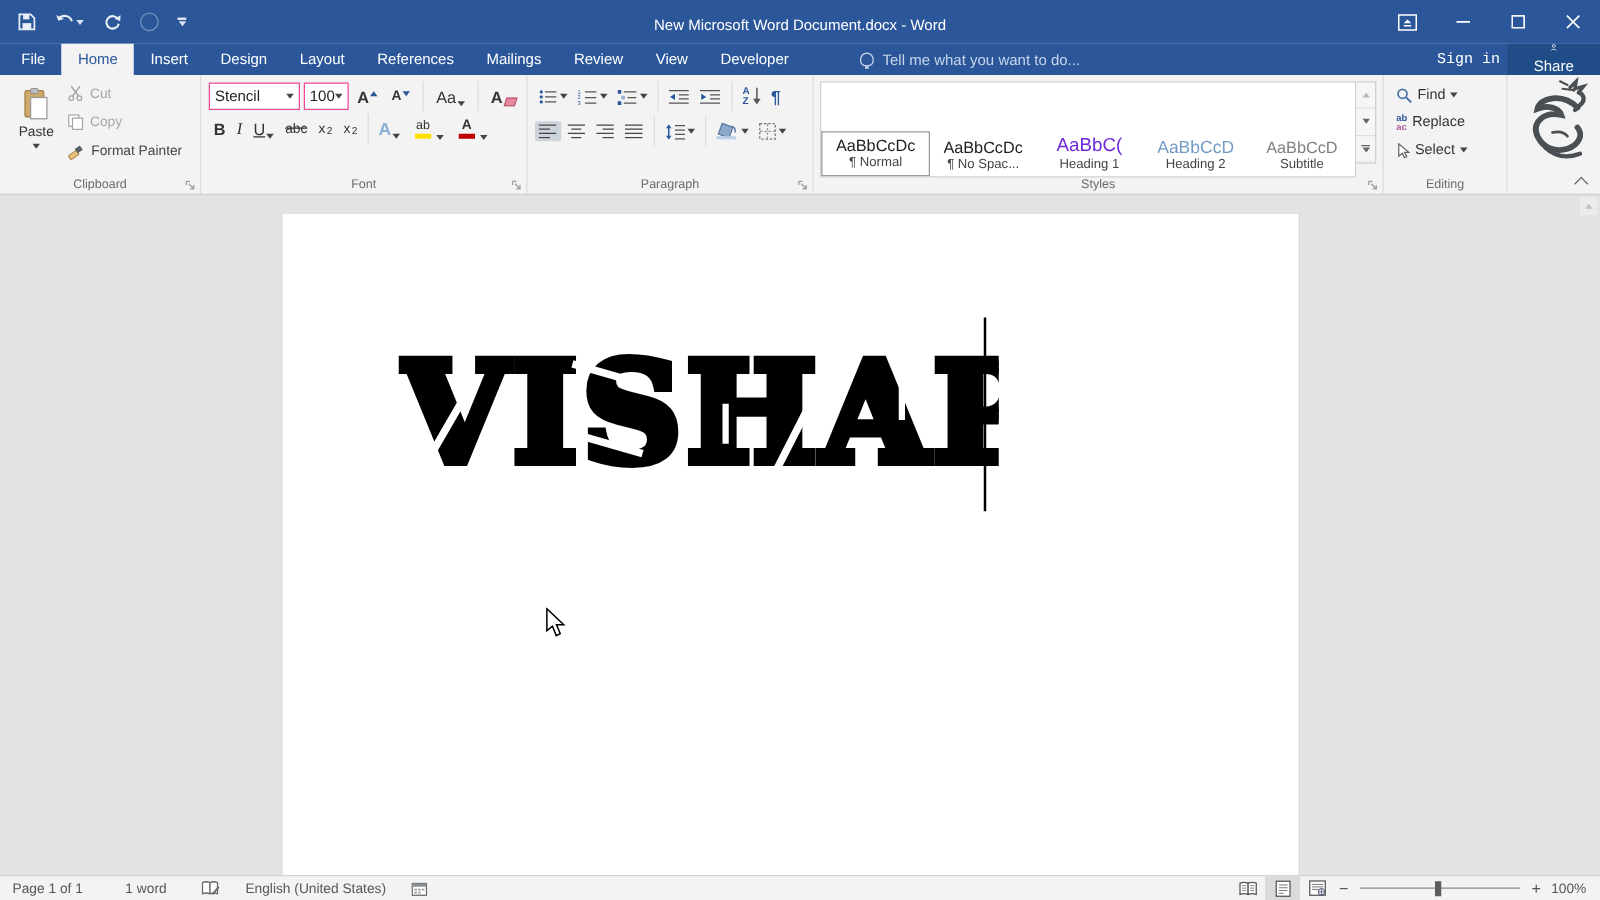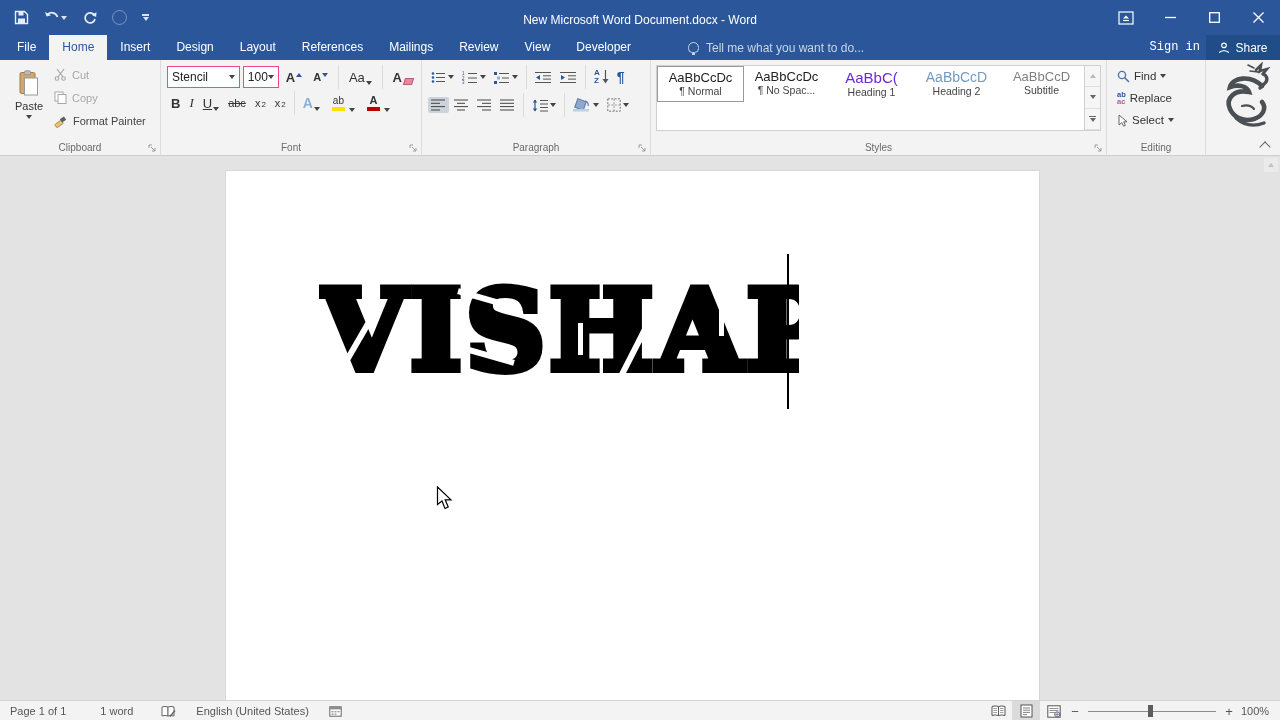--- a/index.html
+++ b/index.html
@@ -26,21 +26,21 @@
   .tabrow { position:relative; height:25px; background:#2b579a; display:flex; align-items:stretch;
             font-size:12px; color:#fff; }
   .tab { padding:5px 13px 0 13px; cursor:default; }
   .tab.active { background:#f3f3f3; color:#2b579a; }
   .tellme { position:absolute; left:688px; top:0; height:25px; display:flex; align-items:center;
             gap:7px; color:#c7d5ea; font-size:12px; }
   .bulb { width:11px; height:11px; border:1.3px solid #c7d5ea; border-radius:50% 50% 40% 40%; position:relative; }
   .bulb:after { content:""; position:absolute; left:3px; bottom:-3px; width:3px; height:2px; background:#c7d5ea; }
   .signin { position:absolute; right:80px; top:5px; font-size:12px; color:#fff;font-family:Liberation Mono, monospace; }
   .share { position:absolute; right:0; top:0; width:74px; height:25px; background:#204d87;
-           display:flex; align-items:center; justify-content:center; gap:5px; color:#fff; font-size:12px; }
+           display:flex; align-items:center; justify-content:center; gap:5px; color:#fff; font-size:12px;flex-direction:column; }
 
   
   .ribbon { position:relative; height:96px; background:#f3f3f3; border-bottom:1px solid #cfcfcf;
             display:flex; font-size:11px; color:#444; }
   .group { position:relative; border-right:1px solid #dcdcdc; height:95px; }
   .grouplabel { position:absolute; bottom:2px; left:0; right:0; text-align:center;
                 font-size:10px; color:#6a6a6a; }
   .launcher { position:absolute; right:4px; bottom:3px; opacity:.7; }
   .vsep { width:1px; height:24px; background:#dcdcdc; margin:0 3px; align-self:center; }
   .rbtn { display:flex; align-items:center; justify-content:center; gap:2px; padding:2px 3px;
@@ -65,22 +65,22 @@
   .fx-a { color:#8ab0d8; font-weight:bold; font-size:14px; }
   .colorbar { display:flex; flex-direction:column; align-items:center; line-height:1; padding:1px 3px; }
   .colorbar .bar { width:13px; height:4px; margin-top:1px; }
   .eraser { width:9px; height:7px; background:#e8889e; border:1px solid #b95f77; transform:skewX(-18deg); margin-left:1px; }
 
   
   .g-paragraph { width:229px; padding:5px 4px 0 6px; }
 
   
   .g-styles { width:456px; }
-  .gallery { position:absolute; left:5px; top:5px; right:21px; height:66px; background:#fff;
-             border:1px solid #d0d0d0; display:flex; align-items:flex-start; }
+  .gallery { position:absolute; left:5px; top:5px; right:21px; height:77px; background:#fff;
+             border:1px solid #d0d0d0; display:flex; align-items:flex-end; }
   .style-item { flex:1; display:flex; flex-direction:column; align-items:center; justify-content:flex-end;
                 padding:3px 2px 4px 2px; }
   .style-item.selected { border:1px solid #9a9a9a; box-shadow:inset 0 0 0 2px #fff; background:#fff; }
   .style-prev { flex:1; display:flex; align-items:center; font-size:13px; white-space:nowrap; overflow:hidden; }
   .style-prev.big { font-size:24px; font-weight:400; }
   .style-label { font-size:10.5px; color:#444; white-space:nowrap; }
   .gal-scroll { position:absolute; right:5px; top:5px; width:16px; height:66px; border:1px solid #d0d0d0;
                 border-left:none; display:flex; flex-direction:column; background:#f6f6f6; }
   .gal-scroll > div { flex:1; display:flex; align-items:center; justify-content:center; border-bottom:1px solid #e0e0e0; }
   .tri-up { width:0;height:0;border-left:3.5px solid transparent;border-right:3.5px solid transparent;border-bottom:4px solid #b9b9b9; }
@@ -102,21 +102,21 @@
   .page { position:absolute; left:225px; top:14px; width:815px; bottom:0; background:#fff;
           border:1px solid #d8d8d8; border-bottom:none; }
   .caret { position:absolute; left:561px; top:83px; width:1.5px; height:155px; background:#000; }
   .vishap { position:absolute; left:93px; top:98px; }
   .mousecursor { position:absolute; left:436px; top:330px; z-index:5; }
   .scrollhint { position:absolute; right:2px; top:2px; width:14px; height:14px; background:#ededed; opacity:.8;
                 display:flex; align-items:center; justify-content:center; }
 
   
   .statusbar { position:absolute; left:0; right:0; bottom:0; height:20px; background:#f3f3f3;
-               border-top:1px solid #d4d4d4; display:flex; font-size:11px; color:#565656;margin-top:26px; }
+               border-top:1px solid #d4d4d4; display:flex; align-items:center; font-size:11px; color:#565656;margin-top:26px; }
   .sb-item { padding:0 10px; display:flex; align-items:center; gap:4px; height:20px; }
   .sb-right { margin-left:auto; display:flex; align-items:center; height:20px; }
   .viewbtn { width:28px; height:20px; display:flex; align-items:center; justify-content:center; }
   .viewbtn.selected { background:#dbdbdb; }
   .zoomtrack { position:relative; width:128px; height:20px; margin:0 6px; }
   .zoomtrack .track { position:absolute; left:0; right:0; top:9.5px; height:1px; background:#8a8a8a; }
   .zoomtrack .thumb { position:absolute; left:60px; top:4px; width:5px; height:12px; background:#5c5c5c; }
   .zoomsign { font-size:13px; color:#555; width:14px; text-align:center; }
   .zoomlabel { width:44px; text-align:center; padding-right:6px; }
 

